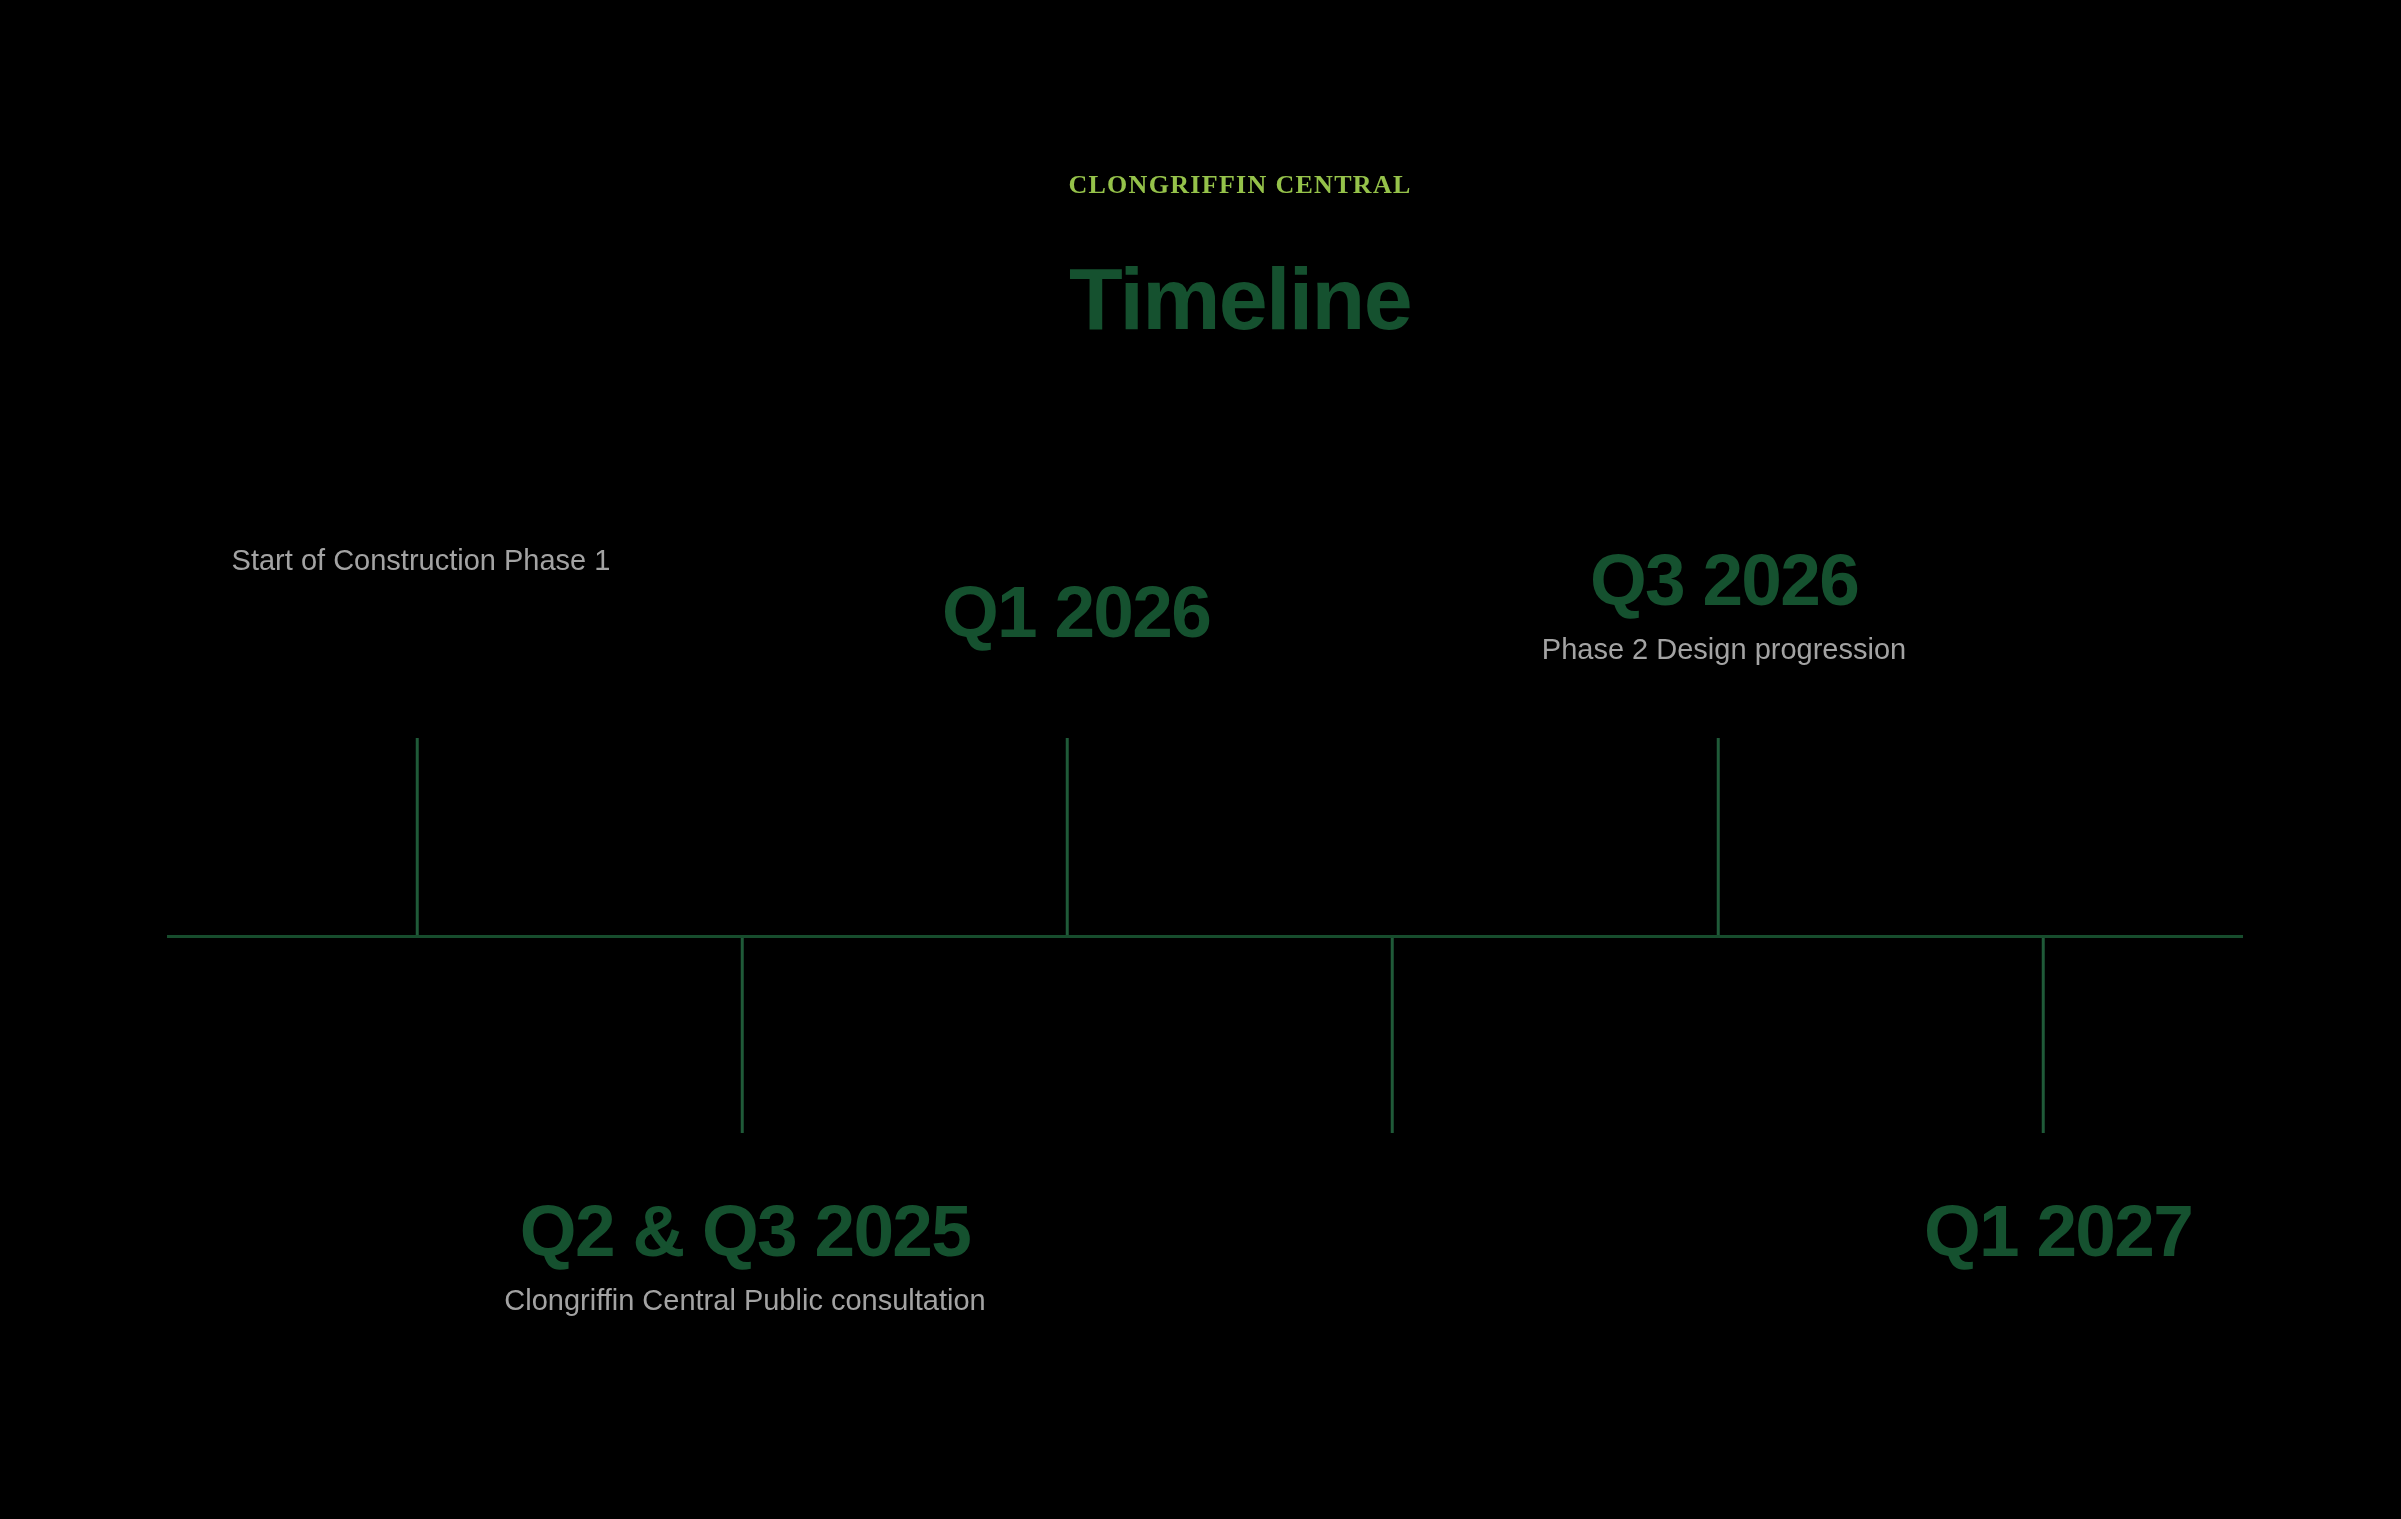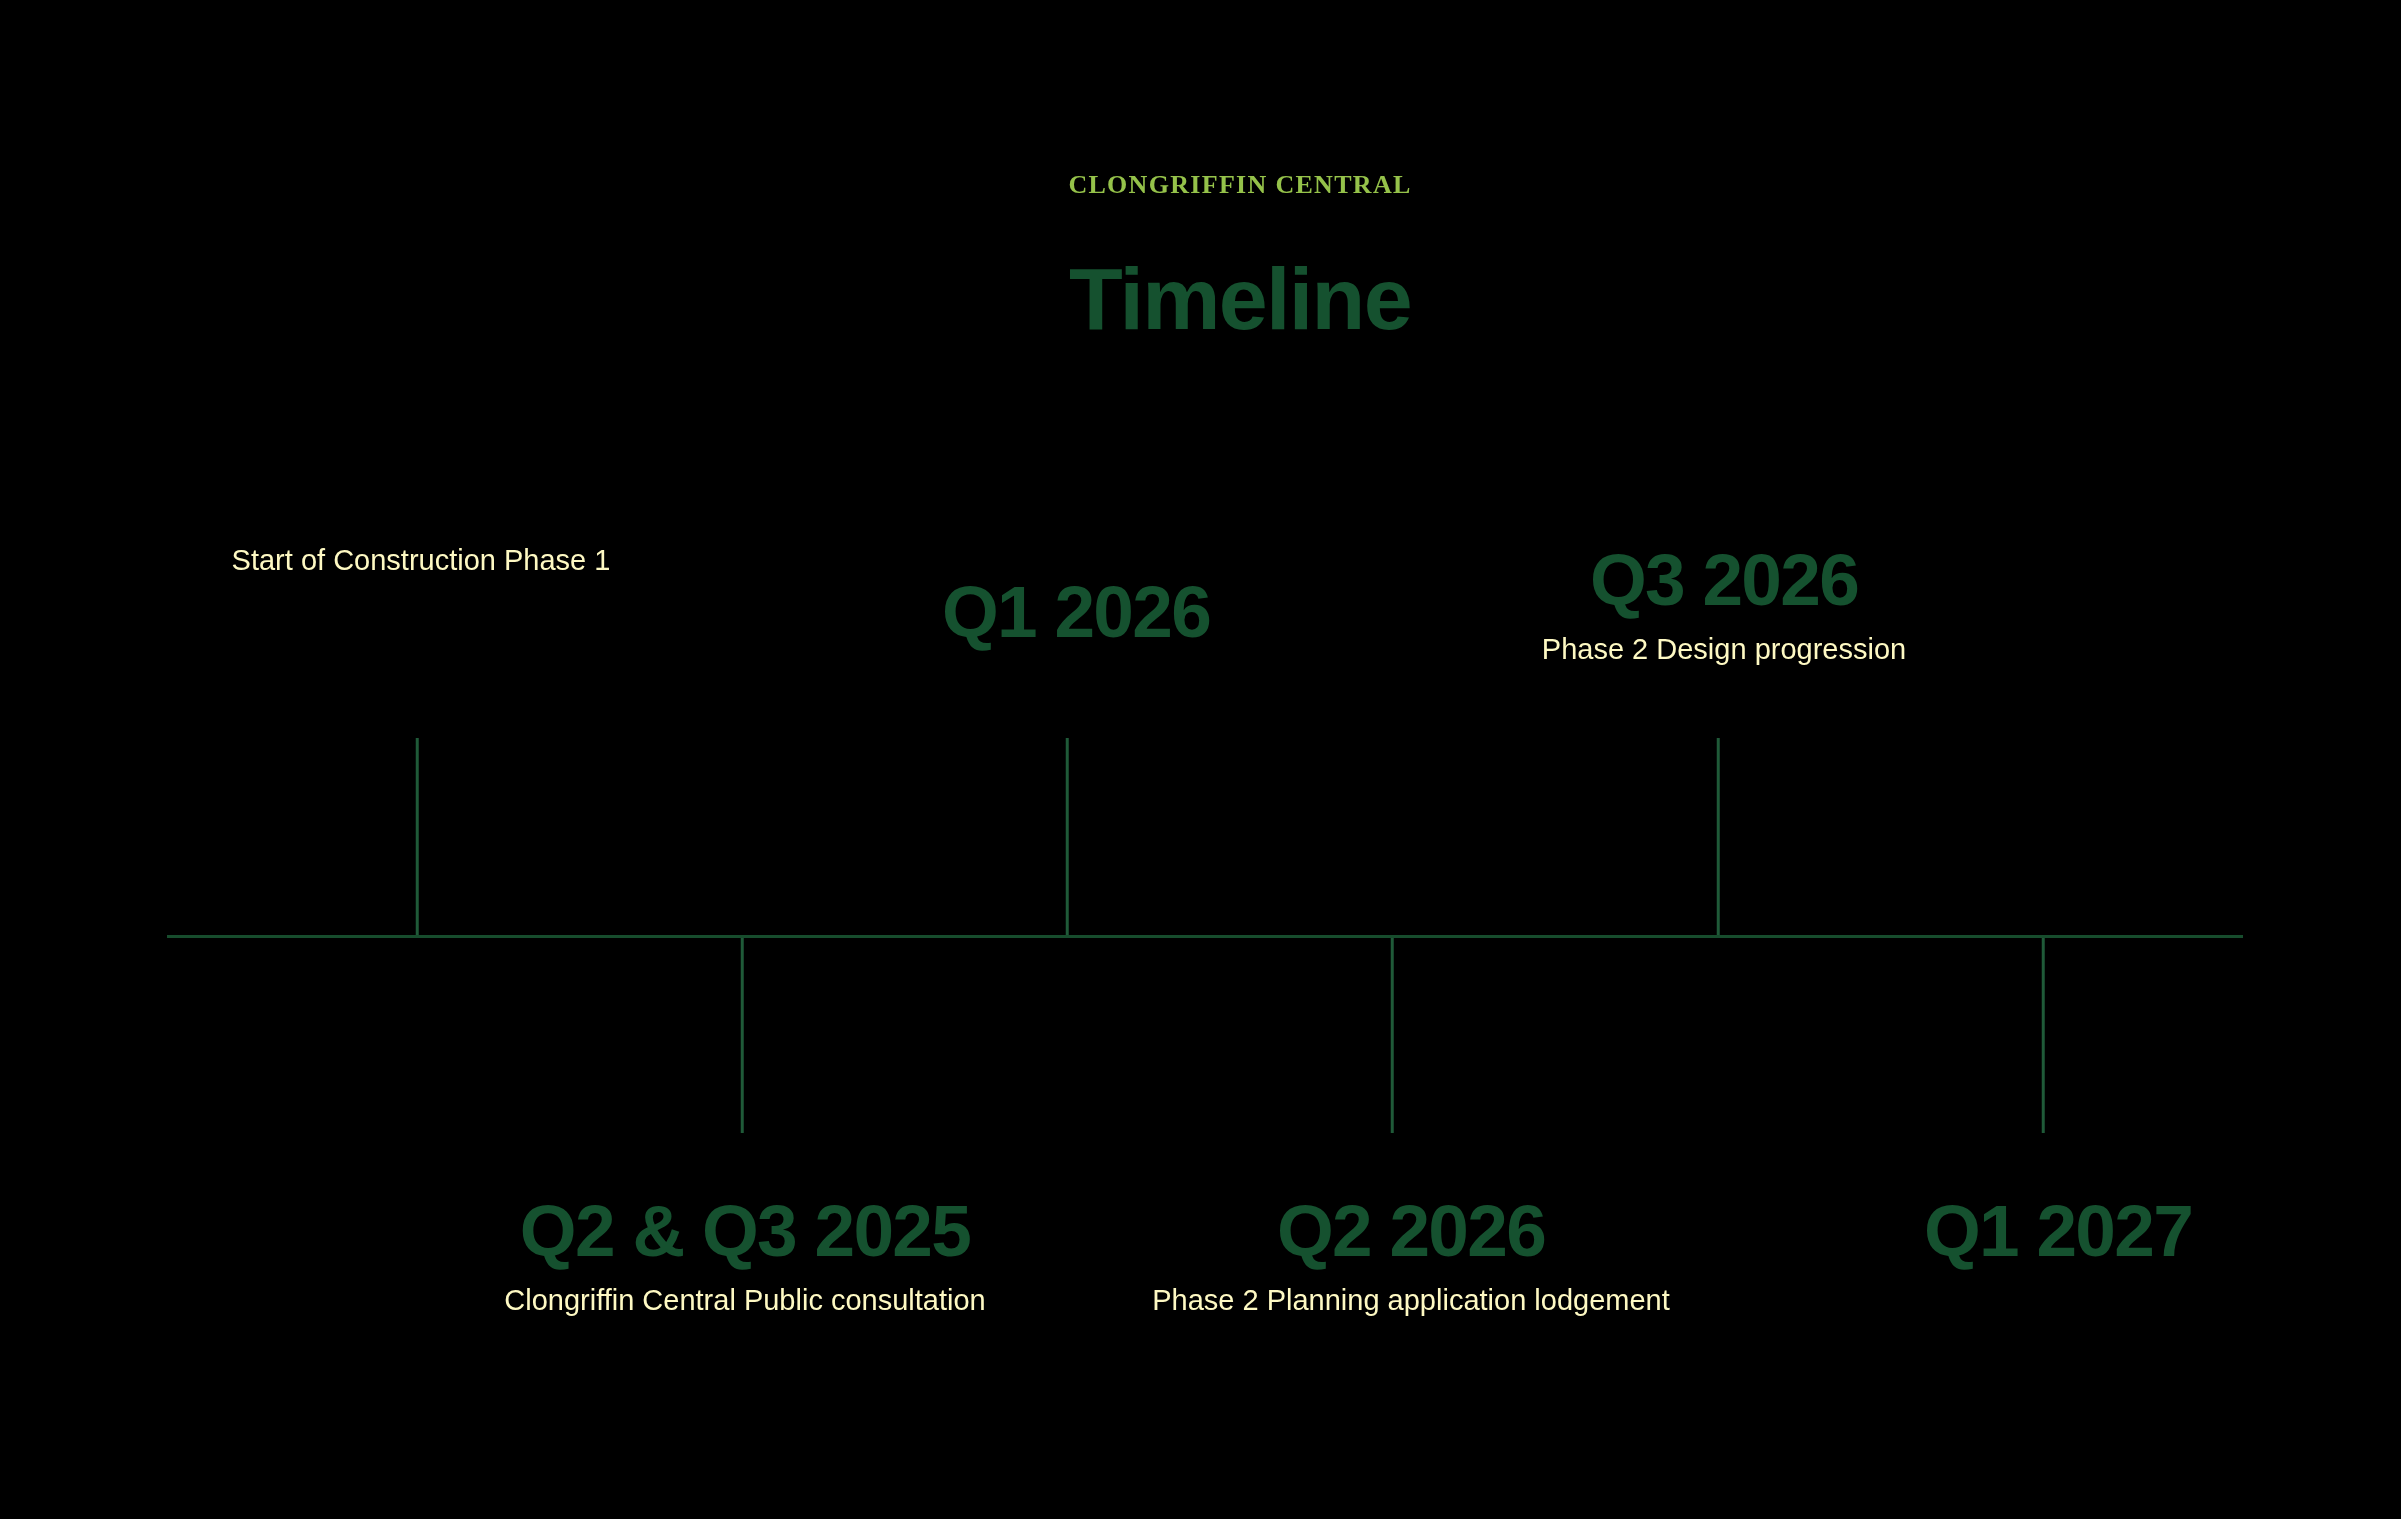--- a/index.html
+++ b/index.html
@@ -85,21 +85,21 @@
     font-weight: 700;
     letter-spacing: -1.7px;
     color: #15512F;
     line-height: 77px;
     margin-bottom: 11.7px;
     white-space: nowrap;
   }
   .desc {
     font-size: 29px;
     font-weight: 400;
-    color: #fef9c3;
+    color: #a3a3a3;
     line-height: 38px;
     margin: 0 auto;
   }
 </style>
 </head>
 <body>
 
 <div class="stage">
 
   <div class="header">
@@ -122,24 +122,20 @@
 
   <div class="event bottom e2">
     <div class="quarter">Q2 &amp; Q3 2025</div>
     <div class="desc">Clongriffin Central Public consultation</div>
   </div>
 
   <div class="event top e3">
     <div class="quarter">Q1 2026</div>
   </div>
 
-  <div class="event bottom e4">
-    <div class="quarter">Q2 2026</div>
-    <div class="desc">Phase 2 Planning application lodgement</div>
-  </div>
 
   <div class="event top e5">
     <div class="quarter">Q3 2026</div>
     <div class="desc">Phase 2 Design progression</div>
   </div>
 
   <div class="event bottom e6">
     <div class="quarter">Q1 2027</div>
   </div>
 

